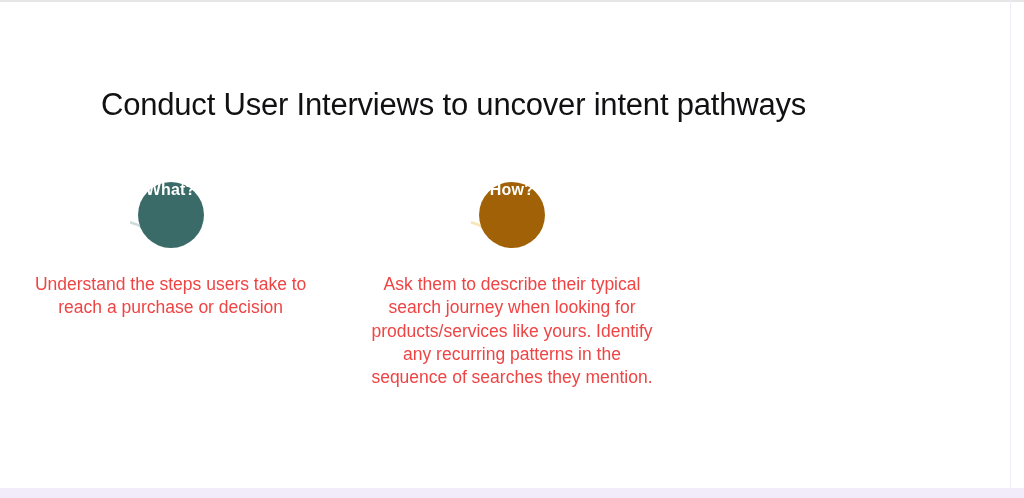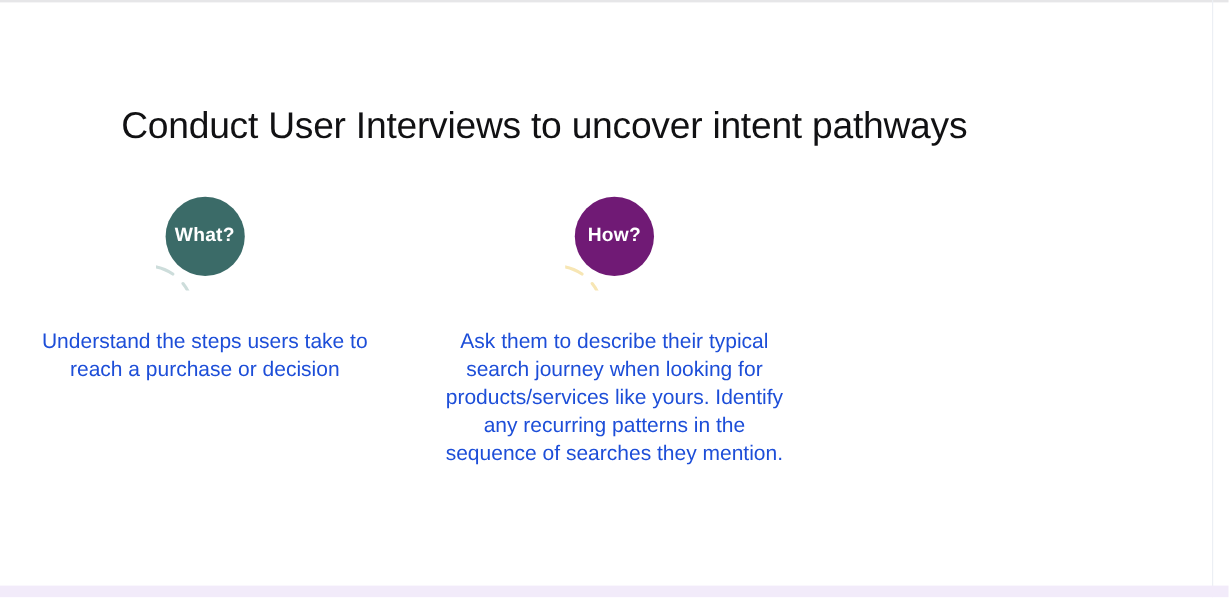--- a/index.html
+++ b/index.html
@@ -92,41 +92,40 @@
   .badge-ring {
     position: absolute;
     left: 0;
     top: 0;
     width: 82px;
     height: 82px;
   }
   .badge-core {
     position: absolute;
     left: 8px;
-    top: 4px;
+    top: 22px;
     width: 66px;
     height: 66px;
     border-radius: 50%;
     display: flex;
-    align-items: center;
     justify-content: center;
   }
   .badge-label {
     color: #ffffff;
     font-size: 16px;
     font-weight: 700;
     letter-spacing: 0.2px;
     line-height: 1;
     user-select: none;
   }
 
   
   .col-body {
     text-align: center;
-    color: #1d4ed8;
+    color: #ef4444;
     font-size: 17.5px;
     line-height: 1.33;
     font-weight: 400;
   }
   .col-1 .col-body { font-size: 17.5px; }
   .col-2 .col-body { font-size: 17.5px; }
   .col-3 .col-body { font-size: 17.5px; }
 
   .col-body p {
     margin: 0;
@@ -159,21 +158,21 @@
       <div class="col-body">
         <p>Understand the steps users take to reach a purchase or decision</p>
       </div>
     </div>
 
     <div class="column col-2">
       <div class="badge-wrap">
         <svg class="badge-ring" viewBox="0 0 82 82">
           <path d="M 22.5 76.3 A 39 39 0 1 1 14.0 68.4" fill="none" stroke="#f7e6b4" stroke-width="2.6" stroke-linecap="round"></path>
         </svg>
-        <div class="badge-core" style="background:#701a75">
+        <div class="badge-core" style="background:#a16207">
           <span class="badge-label">How?</span>
         </div>
       </div>
       <div class="col-body">
         <p>Ask them to describe their typical search journey when looking for products/services like yours. Identify any recurring patterns in the sequence of searches they mention.</p>
       </div>
     </div>
 
     <div class="column col-3">
     </div>

